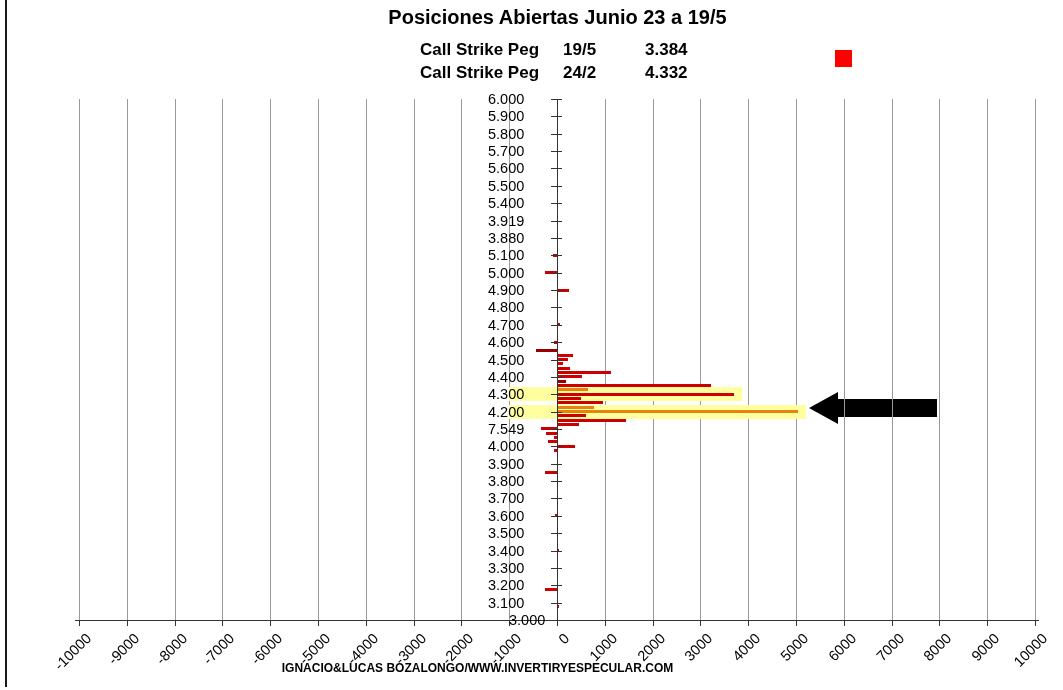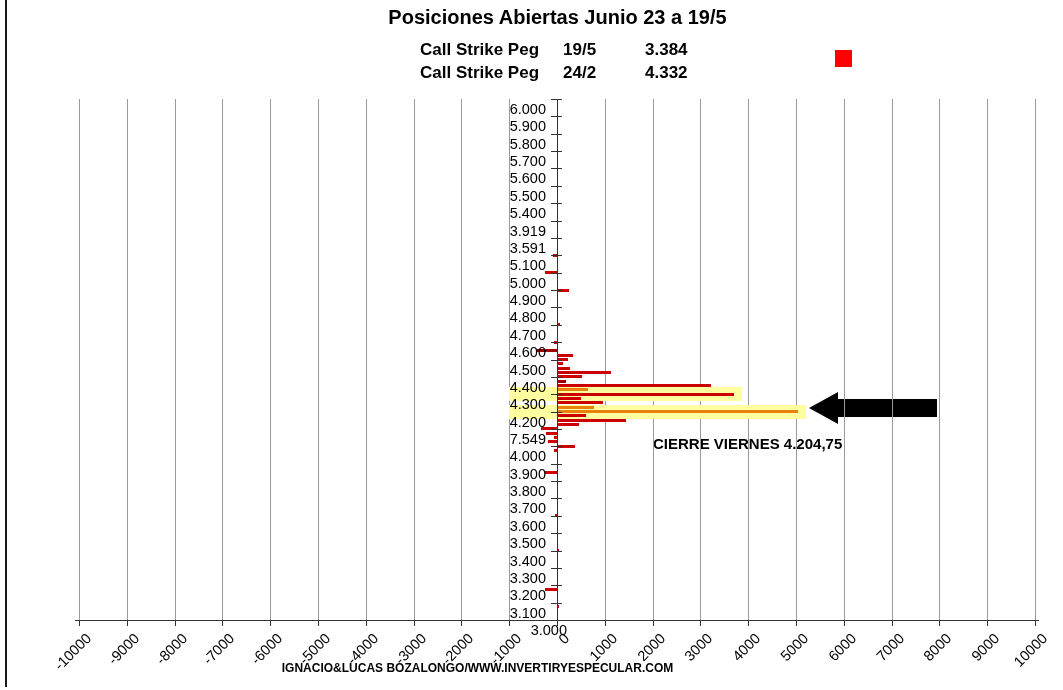--- a/index.html
+++ b/index.html
@@ -19,21 +19,21 @@
   .legend{position:absolute;left:835px;top:50px;display:flex;align-items:center;gap:9px;}
   .legend-swatch{width:17px;height:17px;background:#ff0000;display:inline-block;}
   .legend-label{font-size:26px;color:#000;}
   #plot{position:absolute;left:79px;top:99px;width:956px;height:521px;}
   .gridline{position:absolute;top:0;width:1px;height:521px;background:#9a9a9a;}
   .gridline.zero{background:#555;}
   .x-axis-line{position:absolute;left:-4px;top:521px;width:964px;height:1px;background:#333;}
   .y-axis-line{position:absolute;top:0;width:1px;height:521px;background:#333;}
   .x-tick{position:absolute;top:521px;width:1px;height:6px;background:#333;}
   .y-tick{position:absolute;width:11px;height:1px;background:#333;}
-  .y-label{position:absolute;width:58px;text-align:right;font-size:14.5px;color:#000;margin-top:10px;}
+  .y-label{position:absolute;width:58px;text-align:left;font-size:14.5px;color:#000;}
   .x-label{
     position:absolute;width:62px;text-align:right;font-size:14.5px;color:#000;
     transform:rotate(-45deg);transform-origin:100% 0%;
   }
   .hl-band{position:absolute;background:#ffffa0;}
   .bar{position:absolute;}
   .cierre{position:absolute;left:574px;top:336px;font-size:15px;font-weight:bold;color:#000;}
   .arrow-body{position:absolute;left:758px;top:300px;width:100px;height:18px;background:#000;}
   .arrow-head{
     position:absolute;left:730px;top:293px;width:0;height:0;
@@ -61,21 +61,20 @@
   <span class="st-label">Call Strike Peg</span>
   <span class="st-date">24/2</span>
   <span class="st-value">4.332</span>
 </div>
 
 <div class="legend">
   <span class="legend-swatch"></span>
 </div>
 
 <div id="plot">
-  <div class="cierre">CIERRE VIERNES 4.204,75</div>
   <div class="arrow-body"></div>
   <div class="arrow-head"></div>
 <div class="gridline" style="left: 0px;"></div>
     <div class="x-tick" style="left: 0px;"></div>
     <div class="x-label" style="left: -58px; top: 531px;">-10000</div>
     <div class="gridline" style="left: 47.8px;"></div>
     <div class="x-tick" style="left: 47.8px;"></div>
     <div class="x-label" style="left: -10.2px; top: 531px;">-9000</div>
     <div class="gridline" style="left: 95.6px;"></div>
     <div class="x-tick" style="left: 95.6px;"></div>
@@ -182,21 +181,21 @@
     <div class="y-label" style="left: 409px; top: 44.1px;">5.700</div>
     <div class="y-tick" style="left: 472px; top: 69.4667px;"></div>
     <div class="y-label" style="left: 409px; top: 61.4667px;">5.600</div>
     <div class="y-tick" style="left: 472px; top: 86.8333px;"></div>
     <div class="y-label" style="left: 409px; top: 78.8333px;">5.500</div>
     <div class="y-tick" style="left: 472px; top: 104.2px;"></div>
     <div class="y-label" style="left: 409px; top: 96.2px;">5.400</div>
     <div class="y-tick" style="left: 472px; top: 121.567px;"></div>
     <div class="y-label" style="left: 409px; top: 113.567px;">3.919</div>
     <div class="y-tick" style="left: 472px; top: 138.933px;"></div>
-    <div class="y-label" style="left: 409px; top: 130.933px;">3.591</div>
+    <div class="y-label" style="left: 409px; top: 130.933px;">3.880</div>
     <div class="y-tick" style="left: 472px; top: 156.3px;"></div>
     <div class="y-label" style="left: 409px; top: 148.3px;">5.100</div>
     <div class="y-tick" style="left: 472px; top: 173.667px;"></div>
     <div class="y-label" style="left: 409px; top: 165.667px;">5.000</div>
     <div class="y-tick" style="left: 472px; top: 191.033px;"></div>
     <div class="y-label" style="left: 409px; top: 183.033px;">4.900</div>
     <div class="y-tick" style="left: 472px; top: 208.4px;"></div>
     <div class="y-label" style="left: 409px; top: 200.4px;">4.800</div>
     <div class="y-tick" style="left: 472px; top: 225.767px;"></div>
     <div class="y-label" style="left: 409px; top: 217.767px;">4.700</div>

